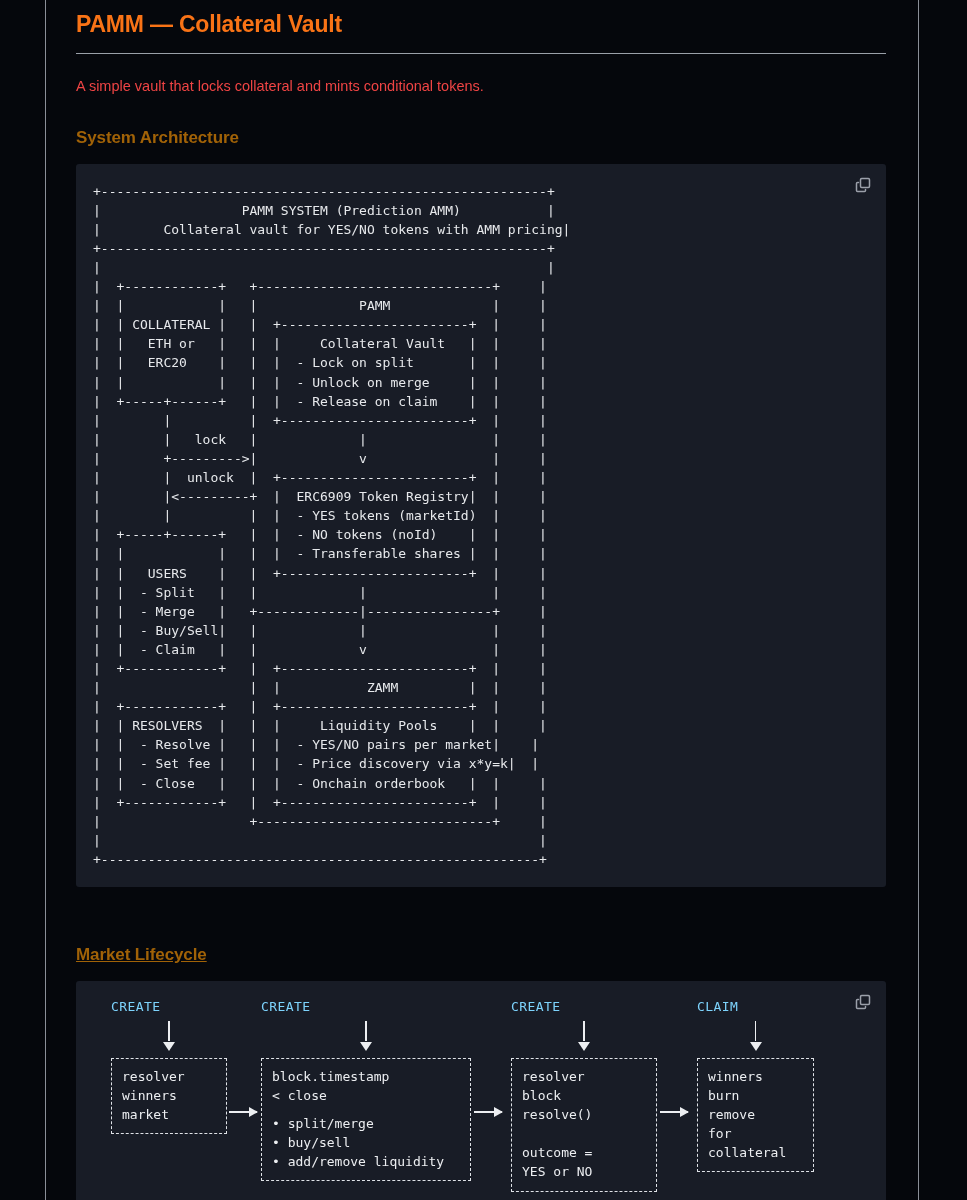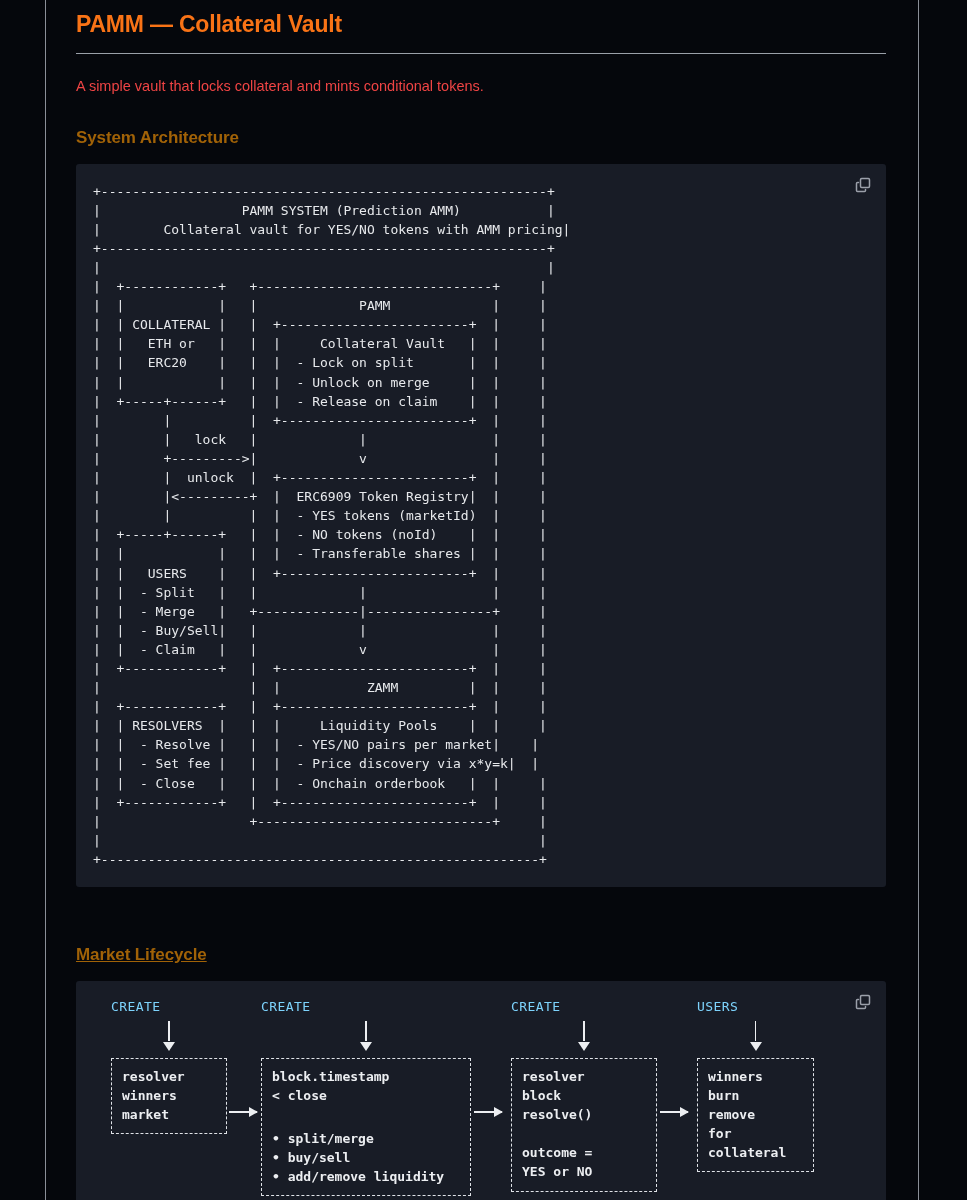--- a/index.html
+++ b/index.html
@@ -135,23 +135,22 @@
     border-right: 6px solid transparent;
     border-top: 9px solid #eceef1;
   }
   .lbox {
     margin-top: 7px;
     border: 1.5px dashed #dfe2e7;
     background: transparent;
     padding: 8px 4px 9px 10px;
     line-height: 19.1px;
     white-space: pre;
-    font-weight: bold;
-  }
-  .lbox .bullets { margin-top: 24px; }
+  }
+  .lbox .bullets { margin-top: 9px; }
   .lbox .bullet { white-space: pre; }
   .lbox .gap { height: 19.1px; }
 
   .hconn {
     position: absolute;
     height: 1.5px;
     background: #eceef1;
   }
   .hconn::after {
     content: "";
@@ -253,21 +252,21 @@
           </div>
           <div class="hconn" style="left: 381px; width: 28px; top: 112px;"></div>
           <div class="stage" style="left: 418px; width: 146px;">
             <div class="stage-label">CREATE</div>
             <div class="stage-stem"></div>
             <div class="stage-arrowhead"></div>
             <div class="lbox"><div>resolver</div><div>block</div><div>resolve()</div><div class="gap"></div><div>outcome =</div><div>YES or NO</div></div>
           </div>
           <div class="hconn" style="left: 567px; width: 28px; top: 112px;"></div>
           <div class="stage" style="left: 604px; width: 117px;">
-            <div class="stage-label">USERS</div>
+            <div class="stage-label">CLAIM</div>
             <div class="stage-stem"></div>
             <div class="stage-arrowhead"></div>
             <div class="lbox"><div>winners</div><div>burn</div><div>remove</div><div>for</div><div>collateral</div></div>
           </div>
         </div>
     </div>
 
   </div>
 </div>
 

